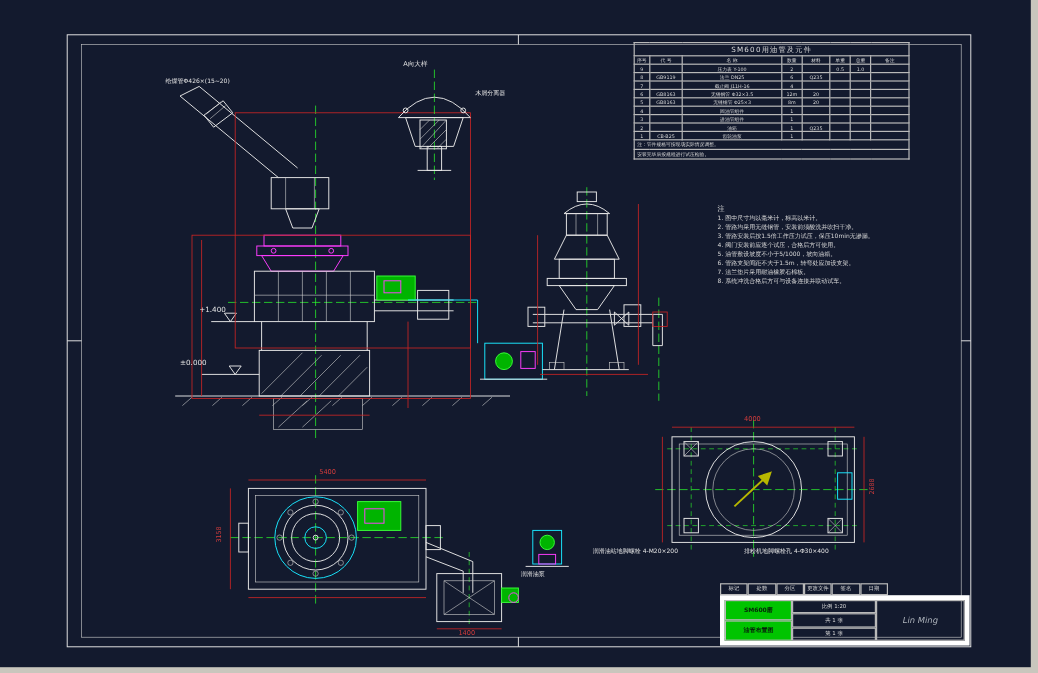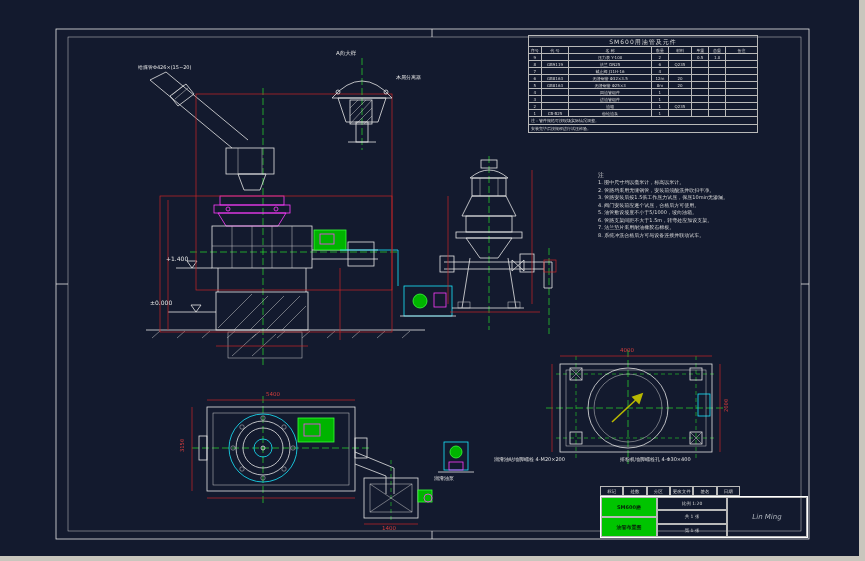--- a/index.html
+++ b/index.html
@@ -25,21 +25,21 @@
   .bom td, .bom th { border:0.5px solid #b9b9b9; font-size:4px; font-weight:normal; color:#d8d8d8;
                      text-align:center; padding:0; height:6px; line-height:5px; overflow:hidden; white-space:nowrap; }
   .bom tr.title td { font-size:6px; height:10px; line-height:9px; letter-spacing:1px; }
   .bom tr.foot td { text-align:left; padding-left:2px; height:7px; line-height:6px; }
   .notes { position:absolute; left:598px; top:170px; width:160px; color:#d8d8d8;
            font-size:5px; line-height:7.5px; }
   .notes .heading { font-size:6px; line-height:9px; }
   .tblock { position:absolute; left:600px; top:486px; width:208px; height:52px; color:#d8d8d8; font-size:4.5px; }
   .rev-row { position:absolute; left:0; top:0; height:10px; width:140px; display:flex; }
   .rev-cell { flex:1; border:0.5px solid #b9b9b9; line-height:9px; text-align:center; overflow:hidden; }
-  .tb-main { position:absolute; left:0; top:10px; width:208px; height:42px; border:1px solid #ffffff;
+  .tb-main { position:absolute; left:0; top:10px; width:208px; height:42px; border:4px solid #ffffff;
              display:flex; box-sizing:border-box; }
   .tb-left { width:56px; display:flex; flex-direction:column; }
   .green-cell { flex:1; background:#00c400; color:#06230a; font-size:5px; font-weight:bold;
                 display:flex; align-items:center; justify-content:center; border:0.5px solid #b9b9b9; overflow:hidden; }
   .tb-mid { width:70px; display:flex; flex-direction:column; }
   .mid-cell { flex:1; border:0.5px solid #b9b9b9; display:flex; align-items:center; justify-content:center; overflow:hidden; }
   .tb-right { flex:1; border:0.5px solid #b9b9b9; display:flex; align-items:center; justify-content:center;
               font-size:7px; font-style:italic; color:#aeb4bc; }
 </style>
 </head>

